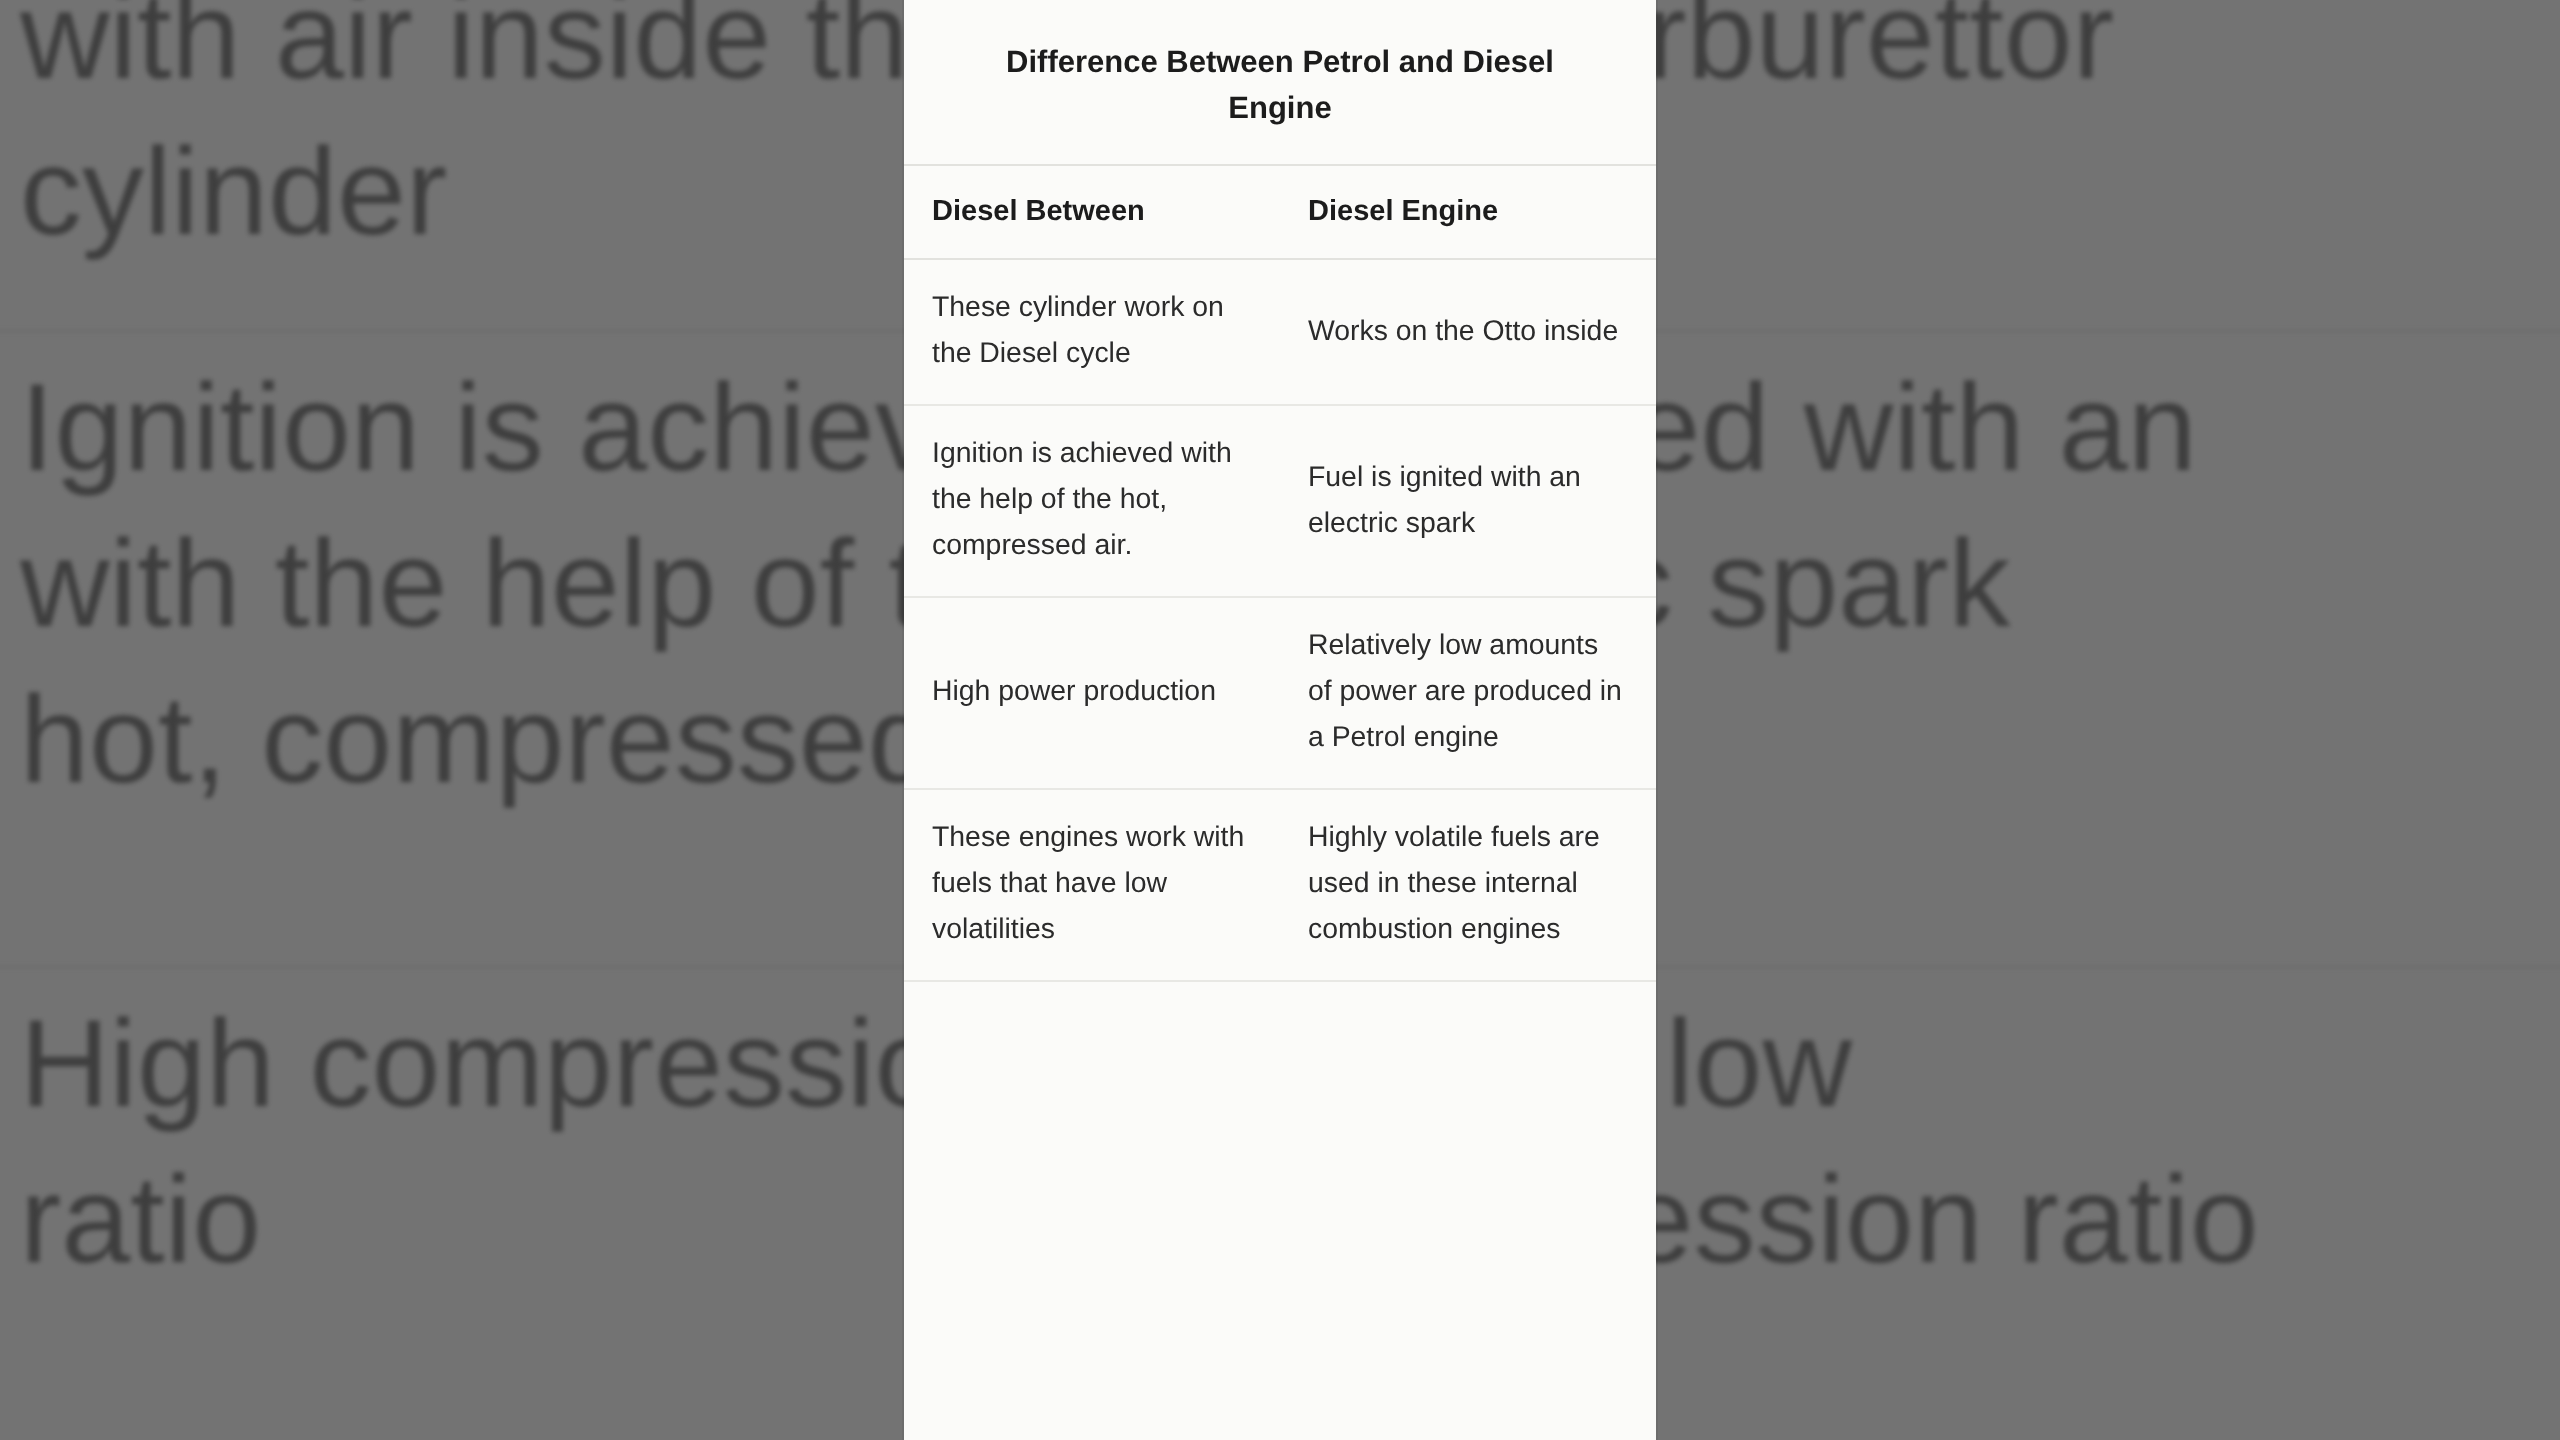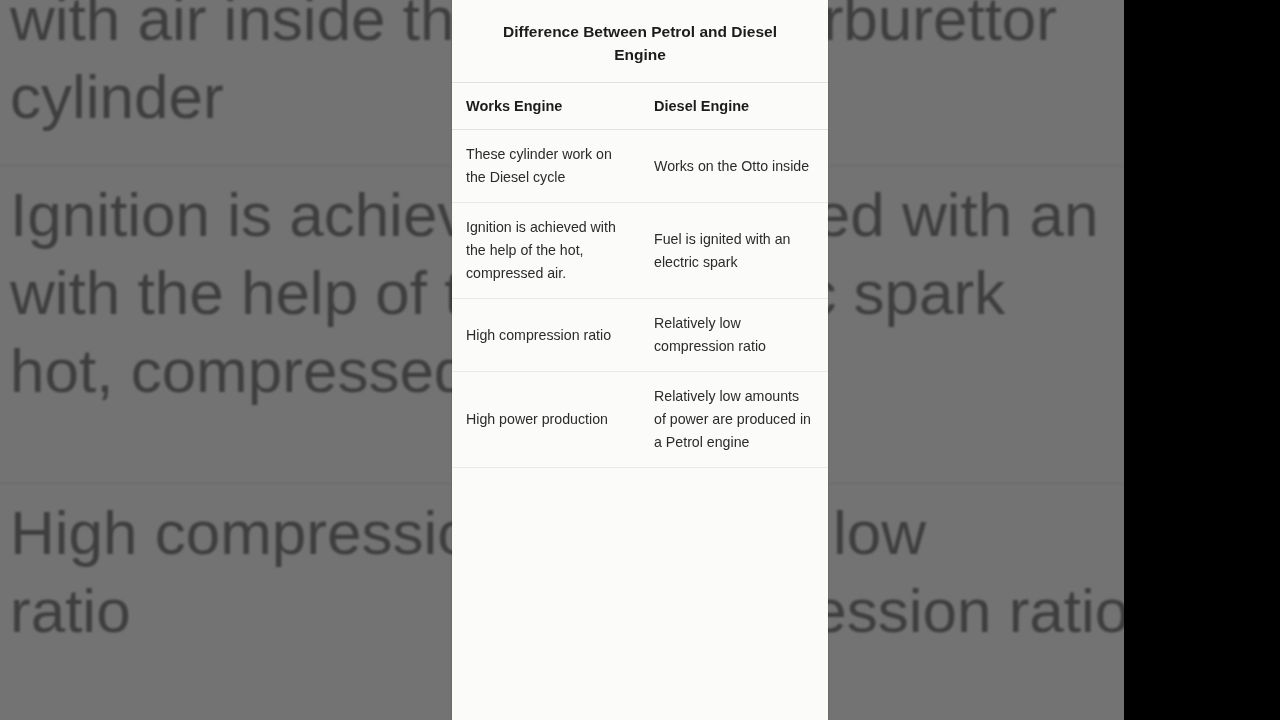--- a/index.html
+++ b/index.html
@@ -7,21 +7,21 @@
     padding: 0;
     width: 1280px;
     height: 720px;
     overflow: hidden;
     background: #000;
     font-family: "Liberation Sans", sans-serif;
   }
 
   #stage {
     position: relative;
-    width: 1124px;
+    width: 1280px;
     height: 720px;
     background: #ef4444;
     overflow: hidden;
   }
 
   
   #bg-blur {
     position: absolute;
     inset: 0;
     background: #737373;
@@ -131,39 +131,39 @@
 
     <div id="card-title">Difference Between Petrol and Diesel Engine</div>
 
     <table class="cmp">
       <colgroup>
           <col class="c1">
           <col class="c2">
         </colgroup>
       <thead>
         <tr>
-          <th>Works Engine</th>
+          <th>Diesel Between</th>
           <th>Diesel Engine</th>
         </tr>
       </thead>
       <tbody>
         <tr>
           <td>These cylinder work on the Diesel cycle</td>
           <td>Works on the Otto inside</td>
         </tr>
         <tr>
           <td>Ignition is achieved with the help of the hot, compressed air.</td>
           <td>Fuel is ignited with an electric spark</td>
         </tr>
         <tr>
-          <td>High compression ratio</td>
-          <td>Relatively low compression ratio</td>
+          <td>High power production</td>
+          <td>Relatively low amounts of power are produced in a Petrol engine</td>
         </tr>
         <tr>
-          <td>High power production</td>
-          <td>Relatively low amounts of power are produced in a Petrol engine</td>
+          <td>These engines work with fuels that have low volatilities</td>
+          <td>Highly volatile fuels are used in these internal combustion engines</td>
         </tr>
       </tbody>
     </table>
 
   </div>
 
 </div>
 
 </body></html>

